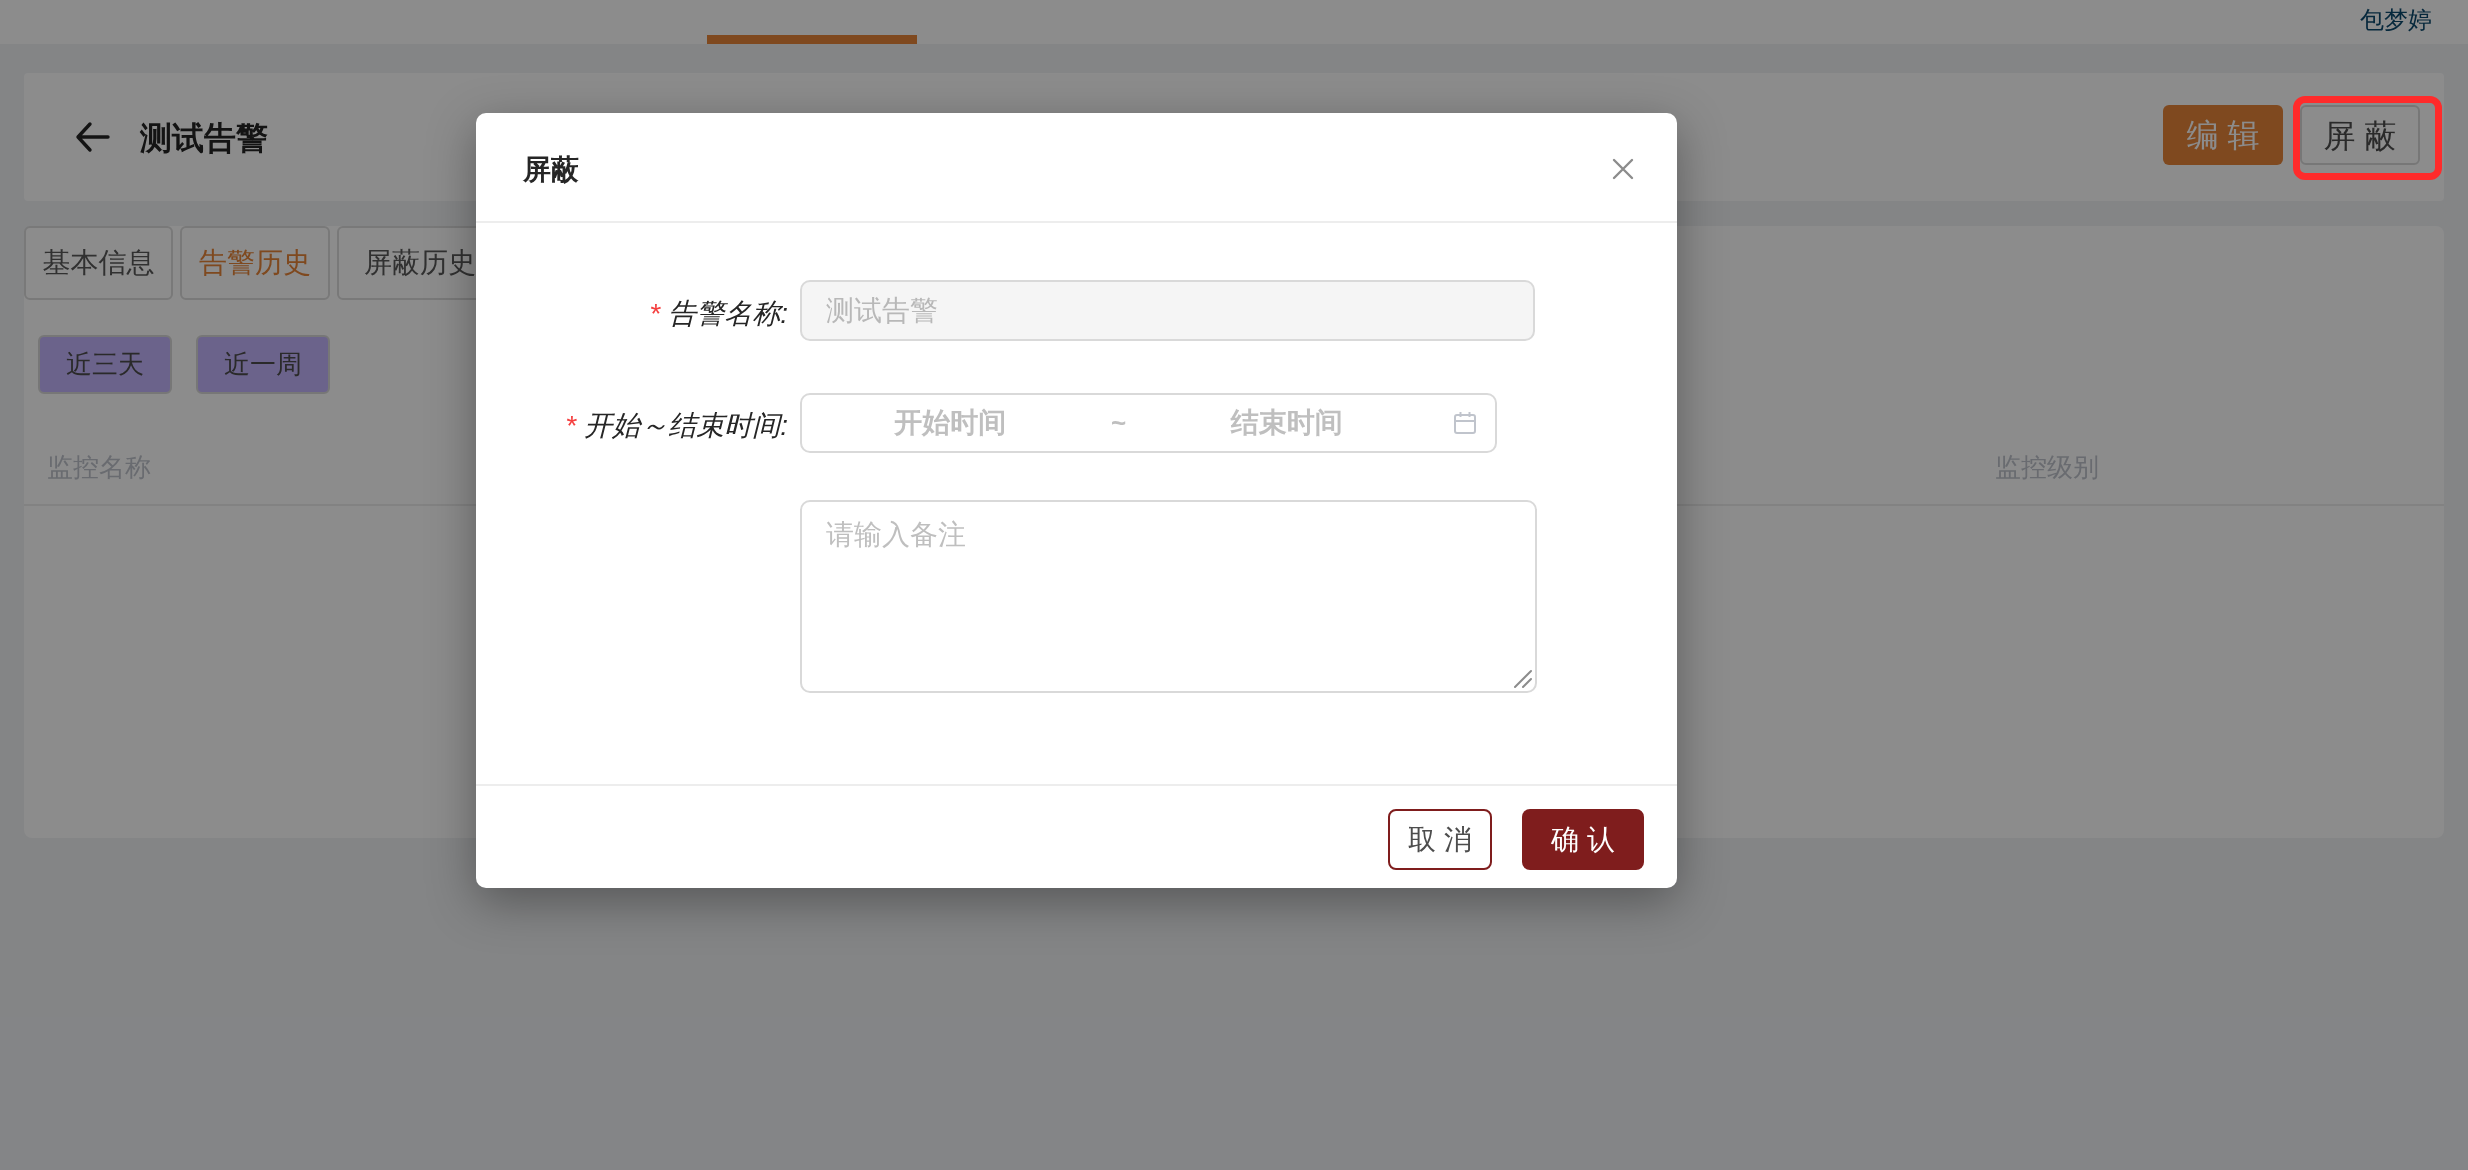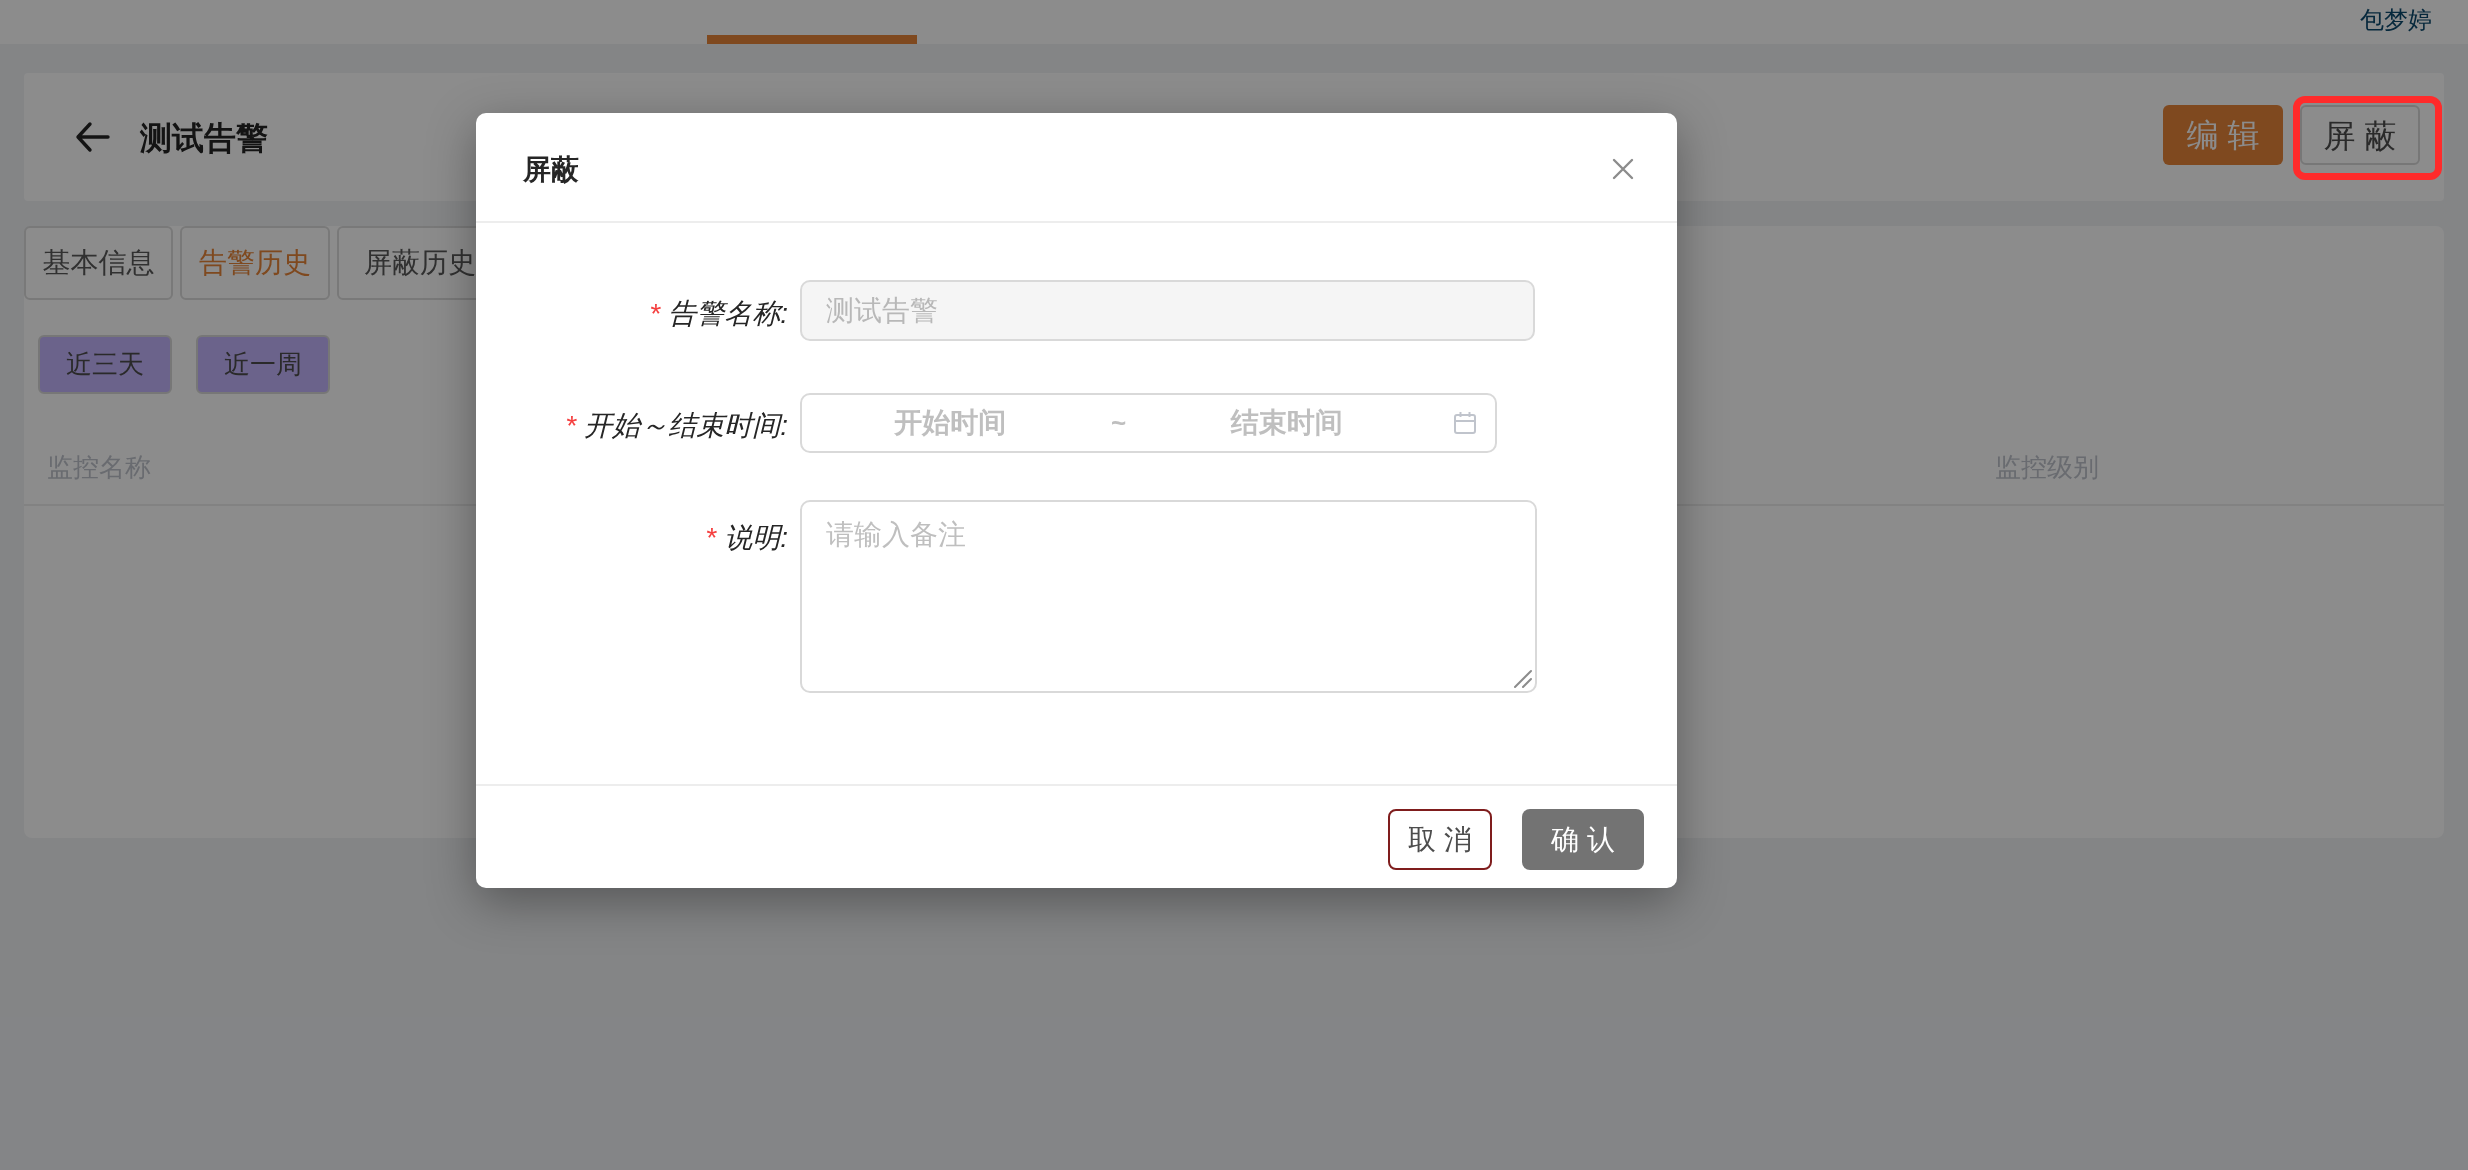--- a/index.html
+++ b/index.html
@@ -54,21 +54,21 @@
   .rp-cal { width:60px; display:flex; justify-content:center; align-items:center; }
 
   .fld-textarea-wrap { position:absolute; left:324px; top:387px; width:737px; height:193px;text-decoration:underline; }
   .fld-textarea { width:100%; height:100%; background:#ffffff; border:2px solid #d9d9d9; border-radius:10px; padding:14px 24px; font-size:28px; color:#262626; font-family:inherit; resize:none; }
   .fld-textarea::placeholder { color:#bfbfbf; }
   .resize-handle { position:absolute; right:4px; bottom:4px; width:22px; height:22px; pointer-events:none; }
 
   .modal-footer { position:absolute; left:0; top:671px; width:100%; height:104px; border-top:2px solid #ededed; }
   .m-btn { position:absolute; top:23px; height:61px; border-radius:8px; font-size:28px; text-align:center; line-height:58px; cursor:pointer; }
   .btn-cancel { left:912px; width:104px; background:#ffffff; border:2px solid #7f1d1d; color:#4d4d4d; }
-  .btn-confirm { left:1046px; width:122px; background:#737373; border:none; color:#ffffff; }
+  .btn-confirm { left:1046px; width:122px; background:#7f1d1d; border:none; color:#ffffff; }
 
   
   .annotation { position:absolute; left:2293px; top:96px; width:149px; height:84px; border:7px solid #ff2b2b; border-radius:12px; z-index:30; pointer-events:none; }
 </style>
 </head>
 <body>
 
 <div class="screen">
 
   <div class="topbar">
@@ -128,23 +128,20 @@
       <span class="rp-cal">
         <svg width="28" height="28" viewBox="0 0 28 28">
           <rect x="4" y="6" width="20" height="18" rx="2" fill="none" stroke="#c0c4cc" stroke-width="2"></rect>
           <line x1="4" y1="12" x2="24" y2="12" stroke="#c0c4cc" stroke-width="2"></line>
           <line x1="9.5" y1="3" x2="9.5" y2="8" stroke="#c0c4cc" stroke-width="2"></line>
           <line x1="18.5" y1="3" x2="18.5" y2="8" stroke="#c0c4cc" stroke-width="2"></line>
         </svg>
       </span>
     </div>
 
-    <div class="form-label lbl-3">
-      <span class="req">*</span><span>说明:</span>
-    </div>
     <div class="fld-textarea-wrap">
       <textarea class="fld-textarea" placeholder="请输入备注" style=""></textarea>
       <svg class="resize-handle" viewBox="0 0 22 22">
         <path d="M4 20 L20 4 M12 20 L20 12" stroke="#8c8c8c" stroke-width="2" stroke-linecap="round"></path>
       </svg>
     </div>
 
     <div class="modal-footer">
       <button class="m-btn btn-cancel">取 消</button>
       <button class="m-btn btn-confirm">确 认</button>

